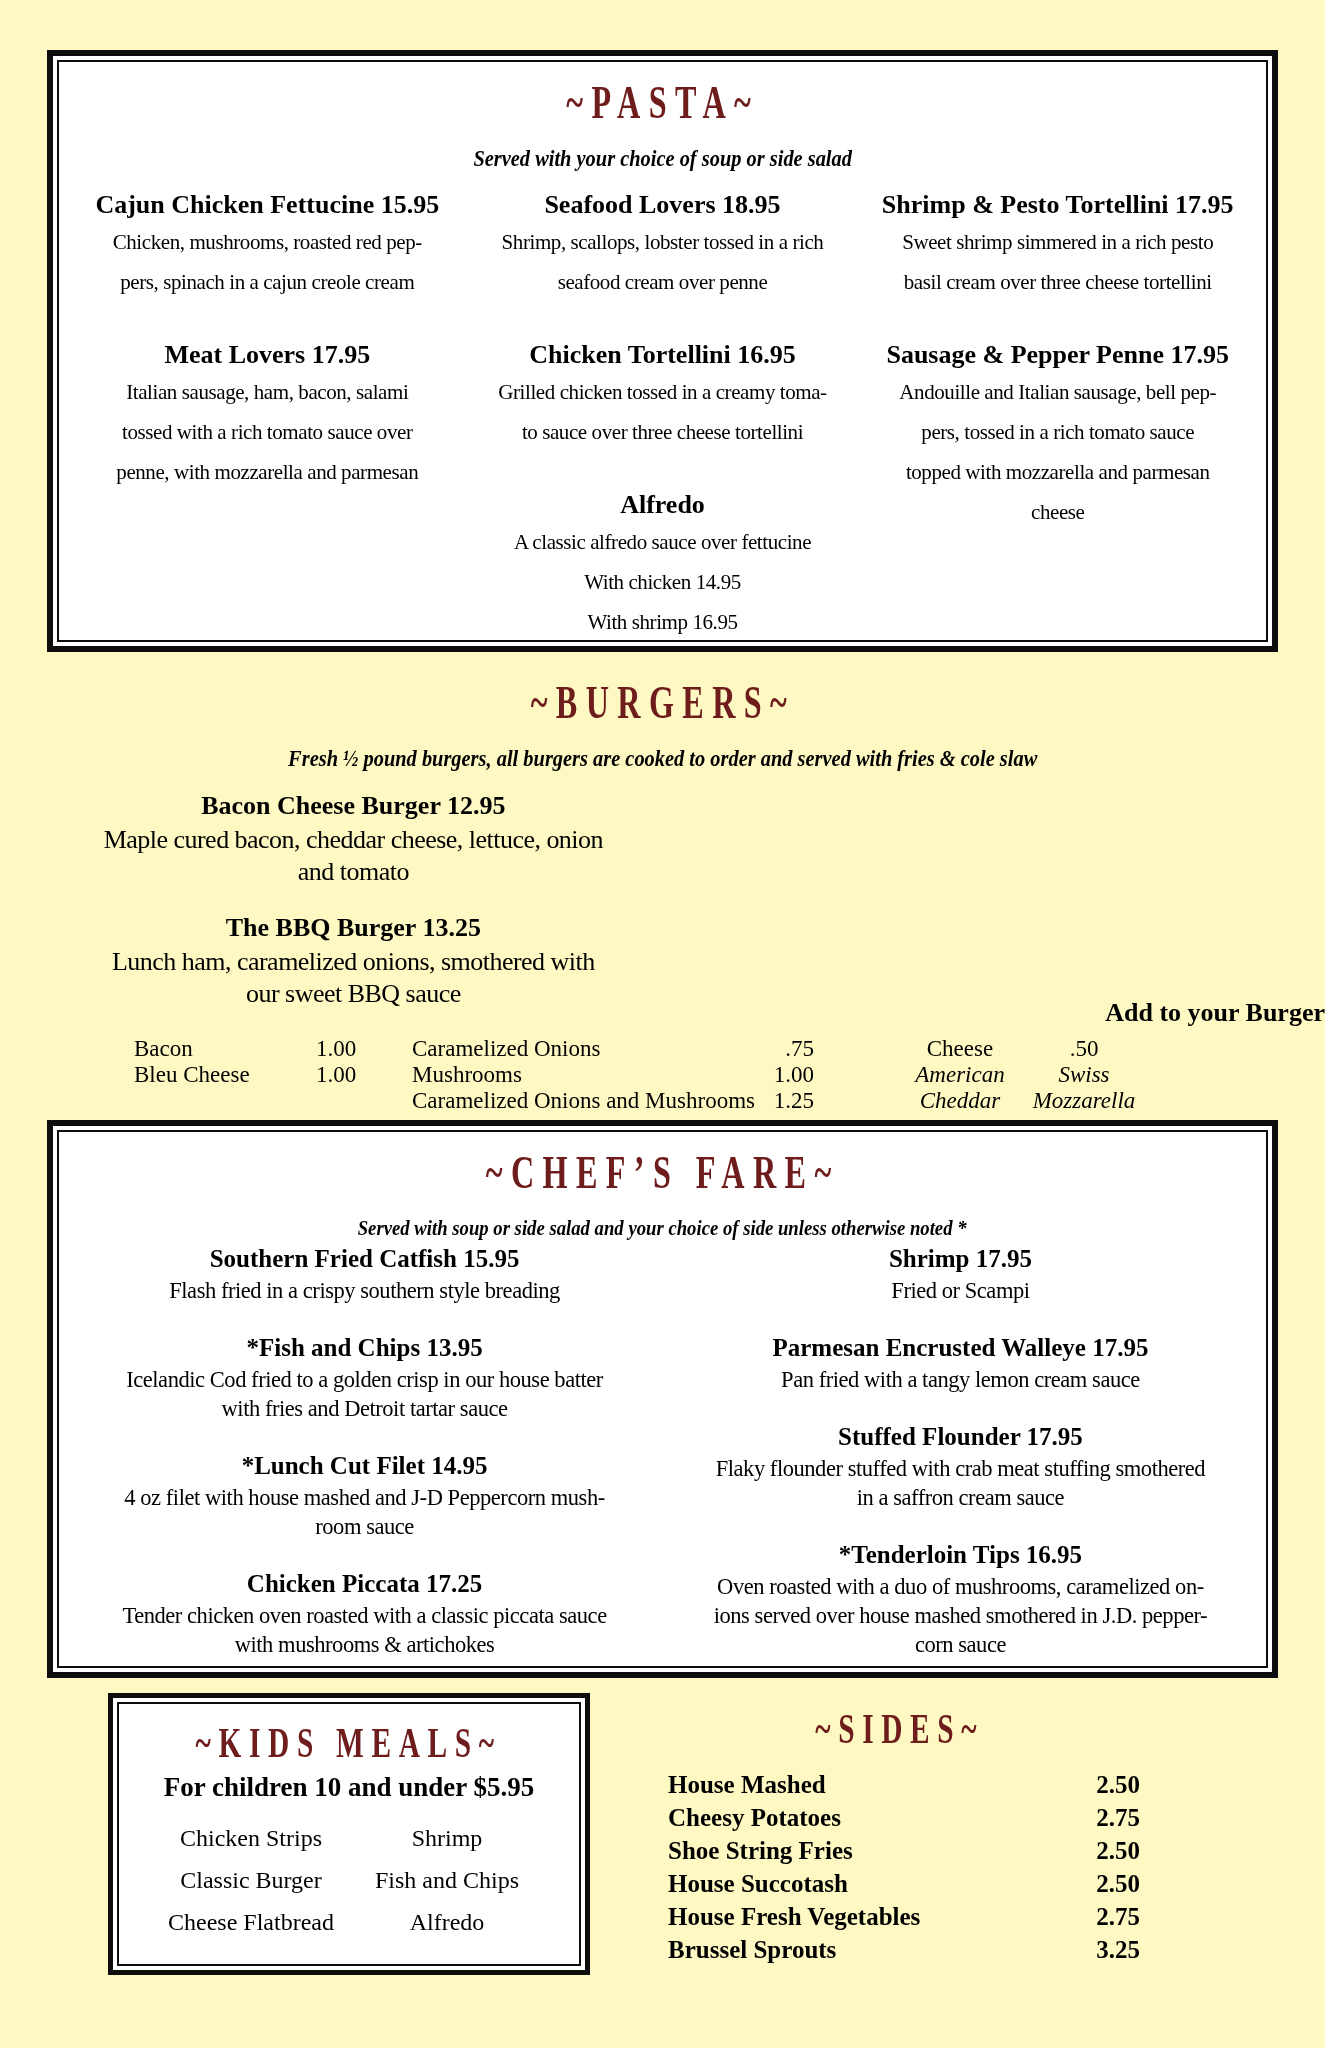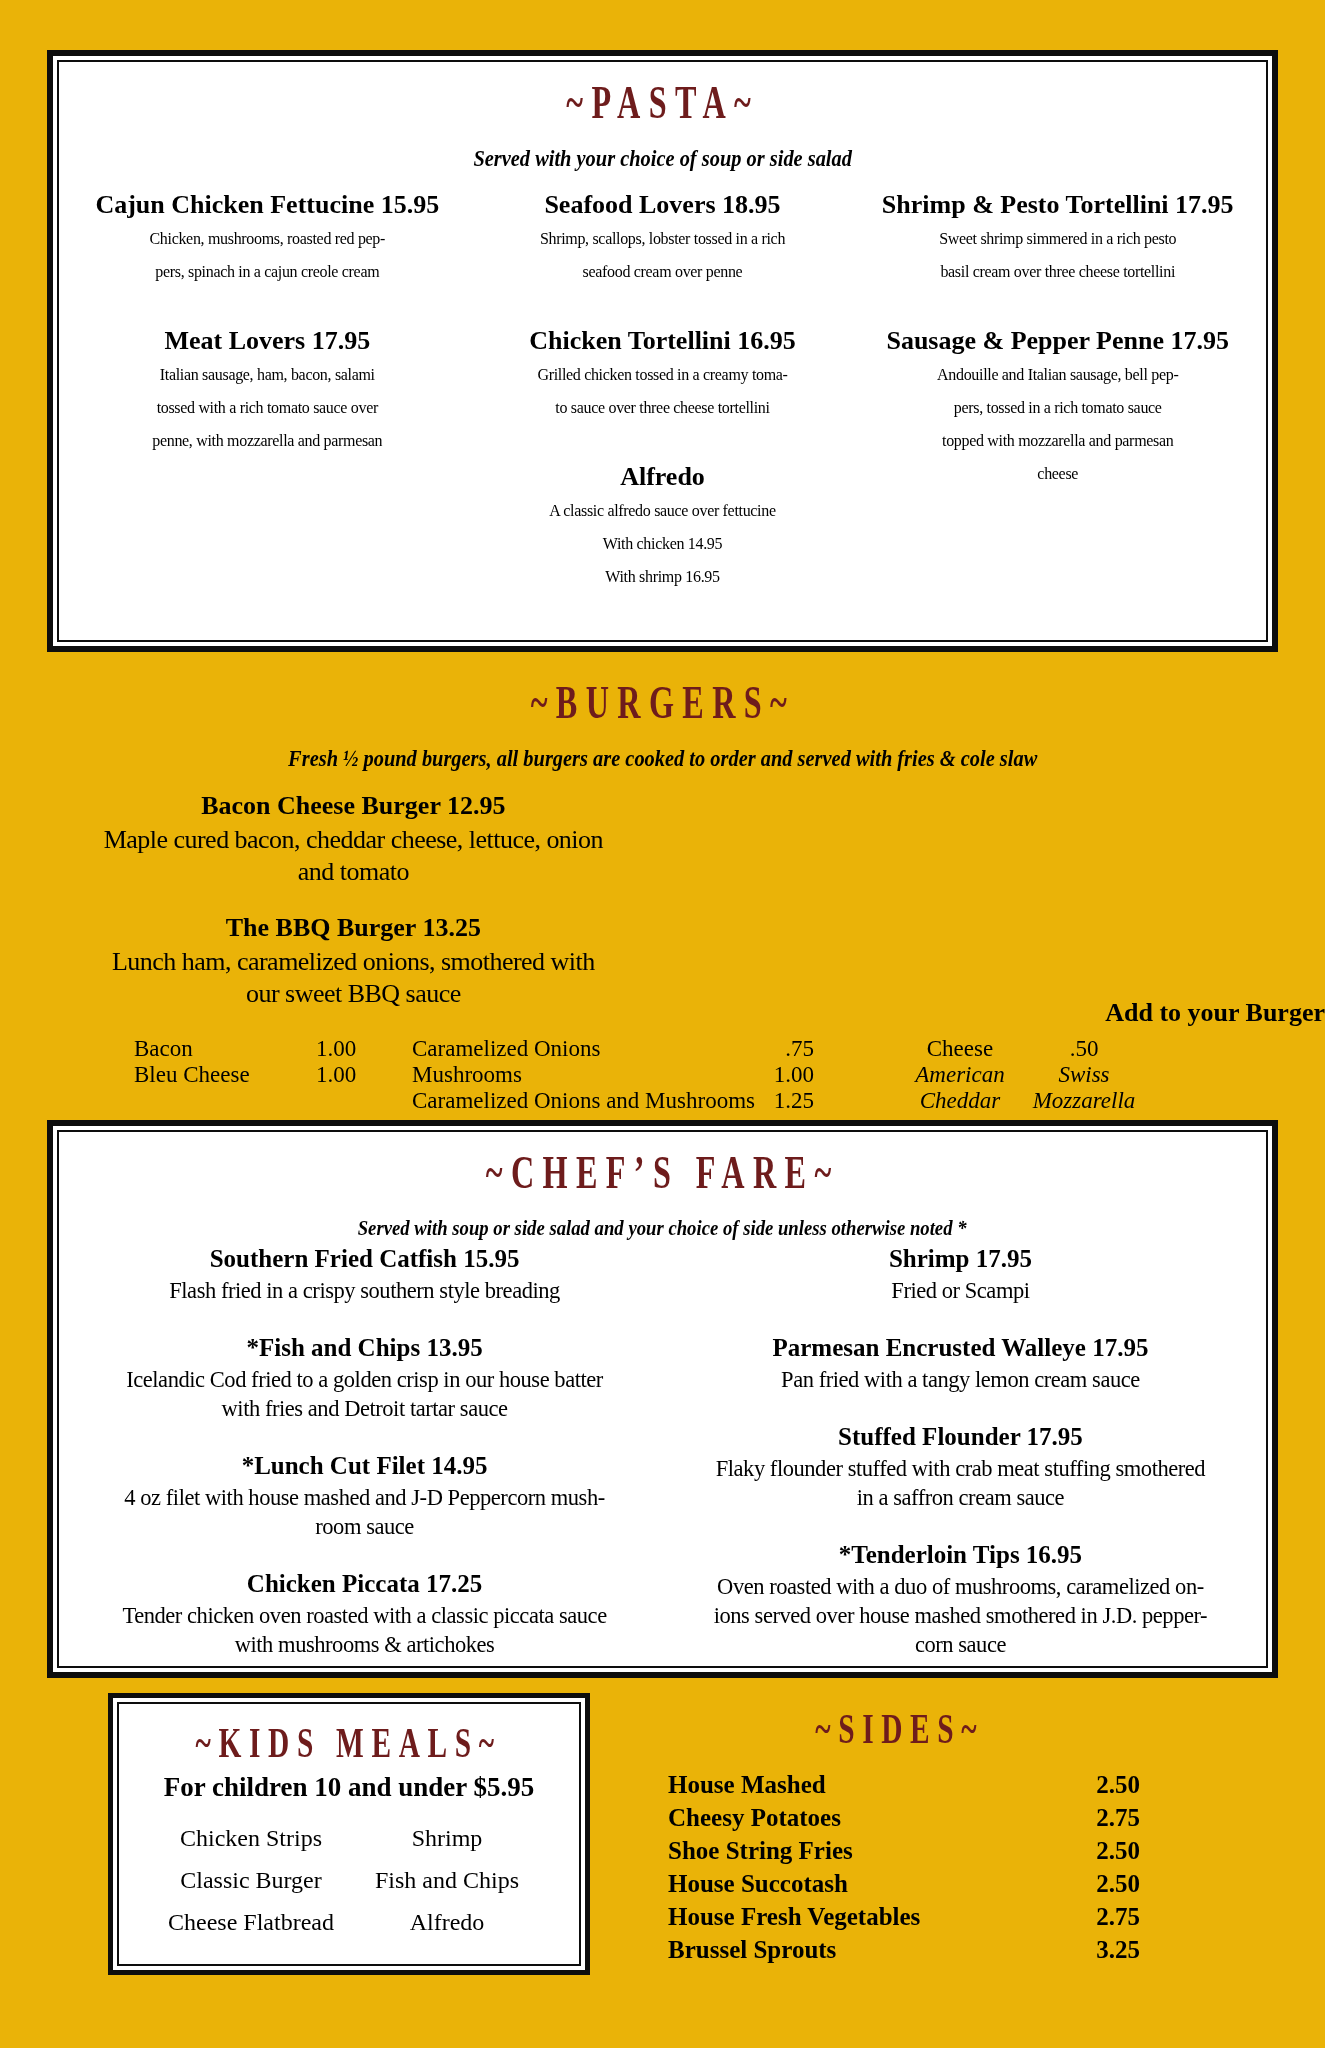--- a/index.html
+++ b/index.html
@@ -1,18 +1,18 @@
 <!DOCTYPE html>
 <html><head>
 <meta charset="utf-8">
 <style>
   html,body { margin:0; padding:0; background:#e8e8e8; }
   .page {
     position:relative; width:1325px; height:2048px; margin:0 auto;
-    background:#eab308; color:#000;
+    background:#fef9c3; color:#000;
     font-family:"Liberation Serif", serif; overflow:hidden;
   }
 
   
   .panel { position:absolute; box-sizing:border-box; background:#fff;
            border:6px solid #0d0d0d; padding:4px; }
   .panel-inner { box-sizing:border-box; height:100%; border:2px solid #0d0d0d;
                  text-align:center; overflow:hidden; }
 
   #pasta-panel { top:50px; left:47px; width:1231px; height:602px; }
@@ -36,21 +36,21 @@
 
   .cols { display:flex; justify-content:space-between; margin-top:16px; }
   .cols-3 { padding:0 18px; }
   .cols-3 .col { width:32.5%; }
   .cols-2 { padding:0 90px; }
   .cols-2 .col { width:46%; }
   .cols-chef { padding:0 36px; margin-top:0; }
   .cols-chef .col { width:47.5%; }
 
   .item-name { font-size:26px; line-height:34px; font-weight:bold; }
-  .item-desc { font-size:16px; line-height:33px; letter-spacing:-0.02em;
+  .item-desc { font-size:21px; line-height:40px; letter-spacing:-0.02em;
                white-space:pre-line; }
 
   .p-item { margin-bottom:36px; }
 
   
   #burgers { position:absolute; top:662px; left:0; width:1325px; height:458px;
              text-align:center; }
   .b-item { margin-bottom:22px; }
   .b-item .item-name { font-size:26px; line-height:36px; }
   .b-item .item-desc { font-size:26px; line-height:32px; }

